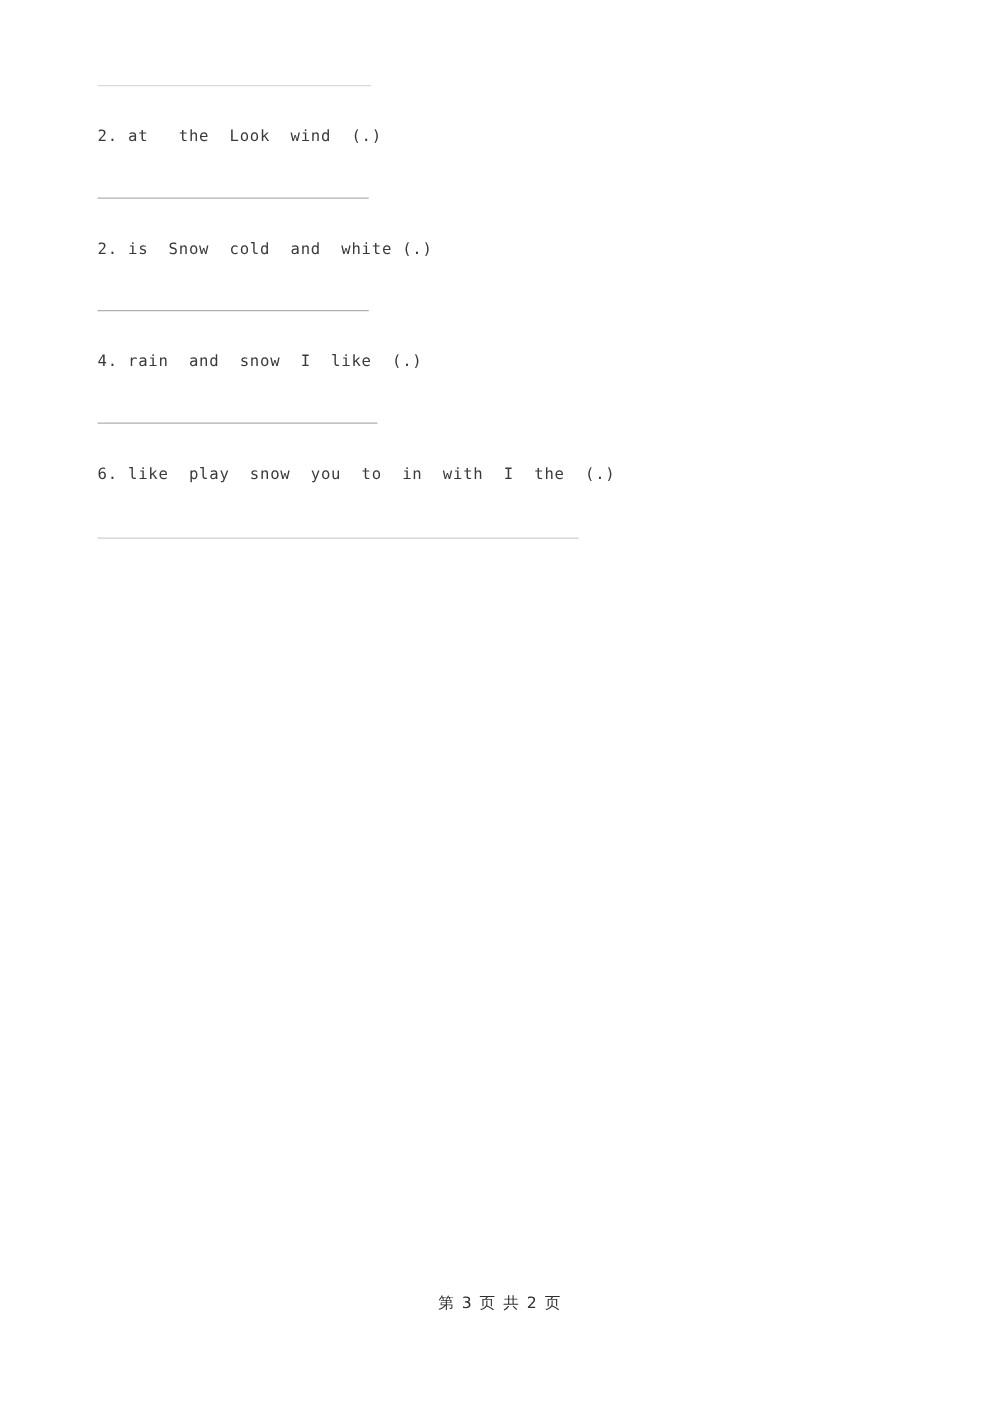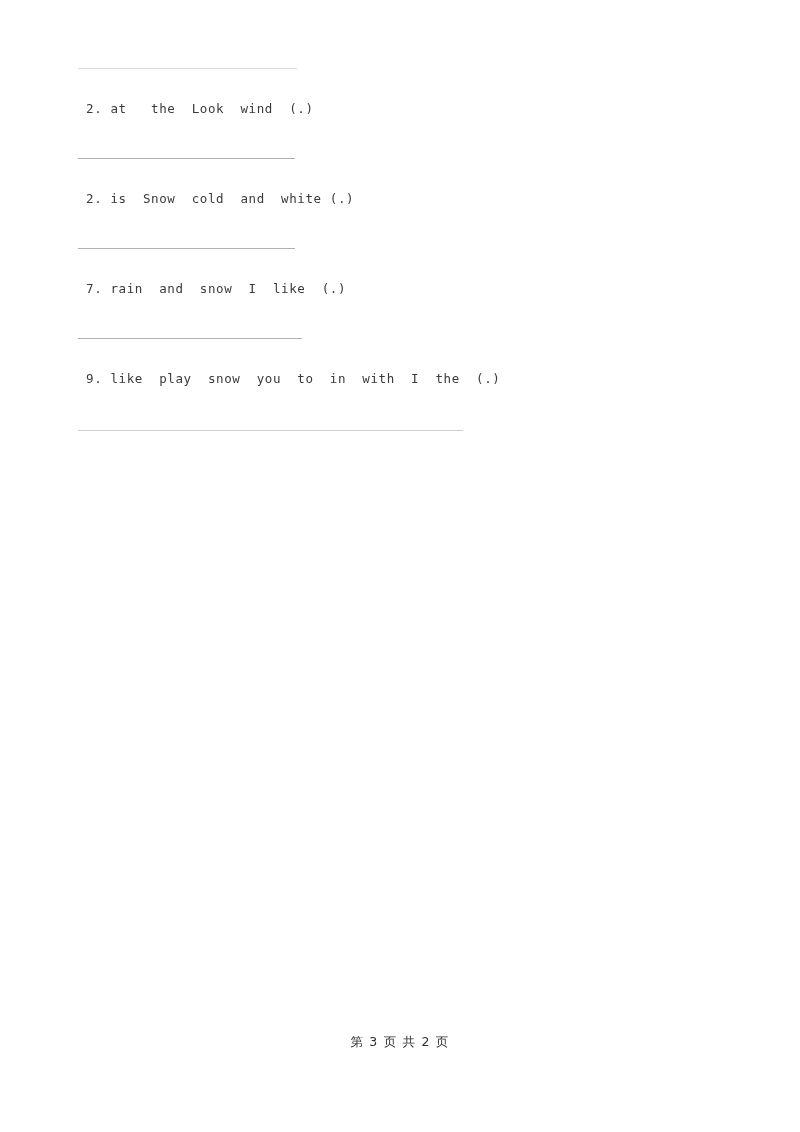--- a/index.html
+++ b/index.html
@@ -40,21 +40,20 @@
   
   .qline {
     position: absolute;
     left: 78px;
     color: #3a3a3a;
     font-family: "DejaVu Sans Mono", "Liberation Mono", monospace;
     font-size: 12.5px;
     letter-spacing: 0.6px;
     white-space: pre;
     line-height: 16px;
-    margin-left: 8px;
   }
 
   
   .footer {
     position: absolute;
     left: 0;
     right: 0;
     top: 1034px;
     text-align: center;
     color: #2f2f2f;
@@ -72,23 +71,23 @@
   <div class="rule light" style="left:78px; top:68px; width:219px;"></div>
 
   <div class="qline" style="top:101px;"><span>2. at   the  Look  wind  (.)</span></div>
 
   <div class="rule mid" style="left:78px; top:158px; width:217px;"></div>
 
   <div class="qline" style="top:191px;"><span>2. is  Snow  cold  and  white (.)</span></div>
 
   <div class="rule mid" style="left:78px; top:248px; width:217px;"></div>
 
-  <div class="qline" style="top:281px;"><span>7. rain  and  snow  I  like  (.)</span></div>
+  <div class="qline" style="top:281px;"><span>4. rain  and  snow  I  like  (.)</span></div>
 
   <div class="rule mid" style="left:78px; top:338px; width:224px;"></div>
 
-  <div class="qline" style="top:371px;"><span>9. like  play  snow  you  to  in  with  I  the  (.)</span></div>
+  <div class="qline" style="top:371px;"><span>6. like  play  snow  you  to  in  with  I  the  (.)</span></div>
 
   <div class="rule bottom" style="left:78px; top:430px; width:385px;"></div>
 
   <div class="footer"><span>第 3 页 共 2 页</span></div>
 
 </div>
 
 </body></html>

